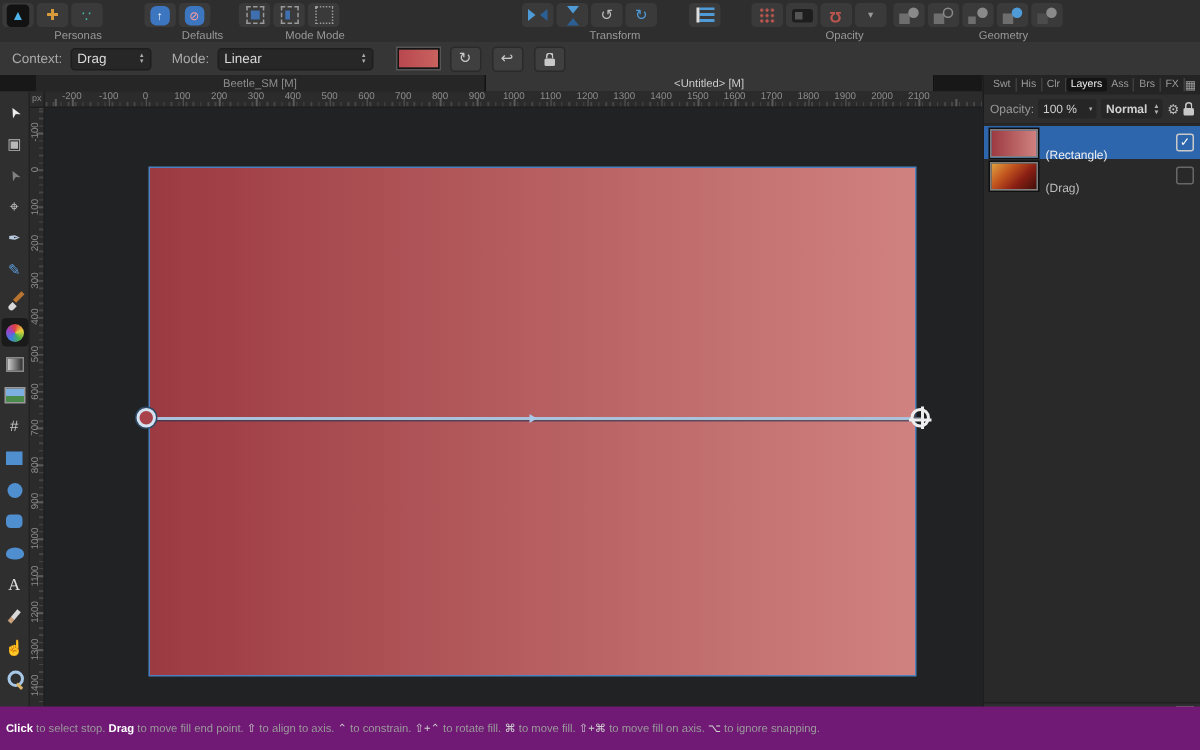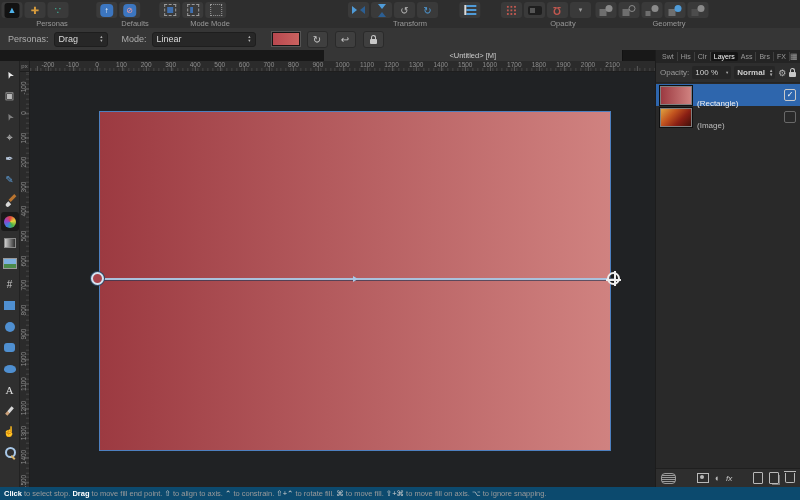--- a/index.html
+++ b/index.html
@@ -141,21 +141,21 @@
   .i-mask{width:10px;height:8px;border:1px solid #b9b9b9;position:relative;}
   .i-mask::after{content:"";position:absolute;left:2px;top:1px;width:4px;height:4px;border-radius:50%;background:#b9b9b9;}
   .i-adjust{color:#b9b9b9;font-size:9px;}
   .i-fx{color:#c9c9c9;font-size:8px;font-style:italic;}
   .i-page{width:8px;height:10px;border:1px solid #b9b9b9;border-radius:1px;}
   .i-pages{width:8px;height:10px;border:1px solid #b9b9b9;border-radius:1px;box-shadow:2px 2px 0 -1px #777;}
   .i-trash{width:8px;height:9px;border:1px solid #b9b9b9;border-top:none;border-radius:0 0 2px 2px;position:relative;}
   .i-trash::before{content:"";position:absolute;top:-2px;left:-2px;right:-2px;height:1px;background:#b9b9b9;}
 
   
-  .statusbar{position:absolute;left:0;right:0;bottom:0;height:13px;background:#0c4a6e;display:flex;align-items:center;padding:0 4px;font-size:7.5px;color:#9a9a9a;white-space:pre;overflow:hidden;}
+  .statusbar{position:absolute;left:0;right:0;bottom:0;height:13px;background:#701a75;display:flex;align-items:center;padding:8px 4px;font-size:7.5px;color:#9a9a9a;white-space:pre;overflow:hidden;}
   .statusbar .bold{color:#ffffff;font-weight:bold;}
   .statusbar .mod{color:#cfcfcf;}
 </style>
 </head>
 <body>
 
 <div class="toolbar">
     <div class="tgroup" style="left: 35px;">
       <div class="ticons">
         <div class="tbtn">
@@ -253,21 +253,21 @@
         </div>
         <div class="tbtn">
           <span class="icon i-geo g5"></span>
         </div>
       </div>
       <div class="glabel">Geometry</div>
     </div>
   </div>
 
 <div class="ctxbar">
-  <span>Personas:</span>
+  <span>Context:</span>
   <div class="sel" style="width:54px">
     <span>Drag</span>
     <span class="stepper">
         <span>▴</span>
         <span>▾</span>
       </span>
   </div>
   <span class="ctx-type">Mode:</span>
   <div class="sel" style="width:104px">
     <span>Linear</span>
@@ -284,20 +284,21 @@
       <div class="cbtn">
         <span class="icon ">↩</span>
       </div>
       <div class="cbtn">
         <span class="icon i-lock"></span>
       </div>
     </span>
 </div>
 
 <div class="tabbar">
+    <div class="dtab" style="left: 24px; width: 299.5px;">Beetle_SM [M]</div>
     <div class="dtab active" style="left: 323.5px; width: 299.5px;">&lt;Untitled&gt; [M]</div>
   </div>
 
 <div class="tools">
     <div class="tool">
       <span class="icon t-move">➤</span>
     </div>
     <div class="tool">
       <span class="icon t-art">▣</span>
     </div>
@@ -441,21 +442,21 @@
     <span class="i-lock"></span>
   </div>
   <div class="layers" id="layers-list">
       <div class="lrow selected">
         <span class="lthumb gradient" style="background: linear-gradient(90deg, rgb(156, 58, 65), rgb(208, 130, 128));"></span>
         <span class="lname">(Rectangle)</span>
         <span class="lcheck">✓</span>
       </div>
       <div class="lrow">
         <span class="lthumb image"></span>
-        <span class="lname">(Image)</span>
+        <span class="lname">(Drag)</span>
         <span class="lcheck off"></span>
       </div>
     </div>
   <div class="pbottom" id="panel-bottom">
       <span class="icon i-blinds"></span>
       <span class="spacer"></span>
       <span class="icon i-mask"></span>
       <span class="icon i-adjust">◐</span>
       <span class="icon i-fx">fx</span>
       <span class="spacer"></span>

